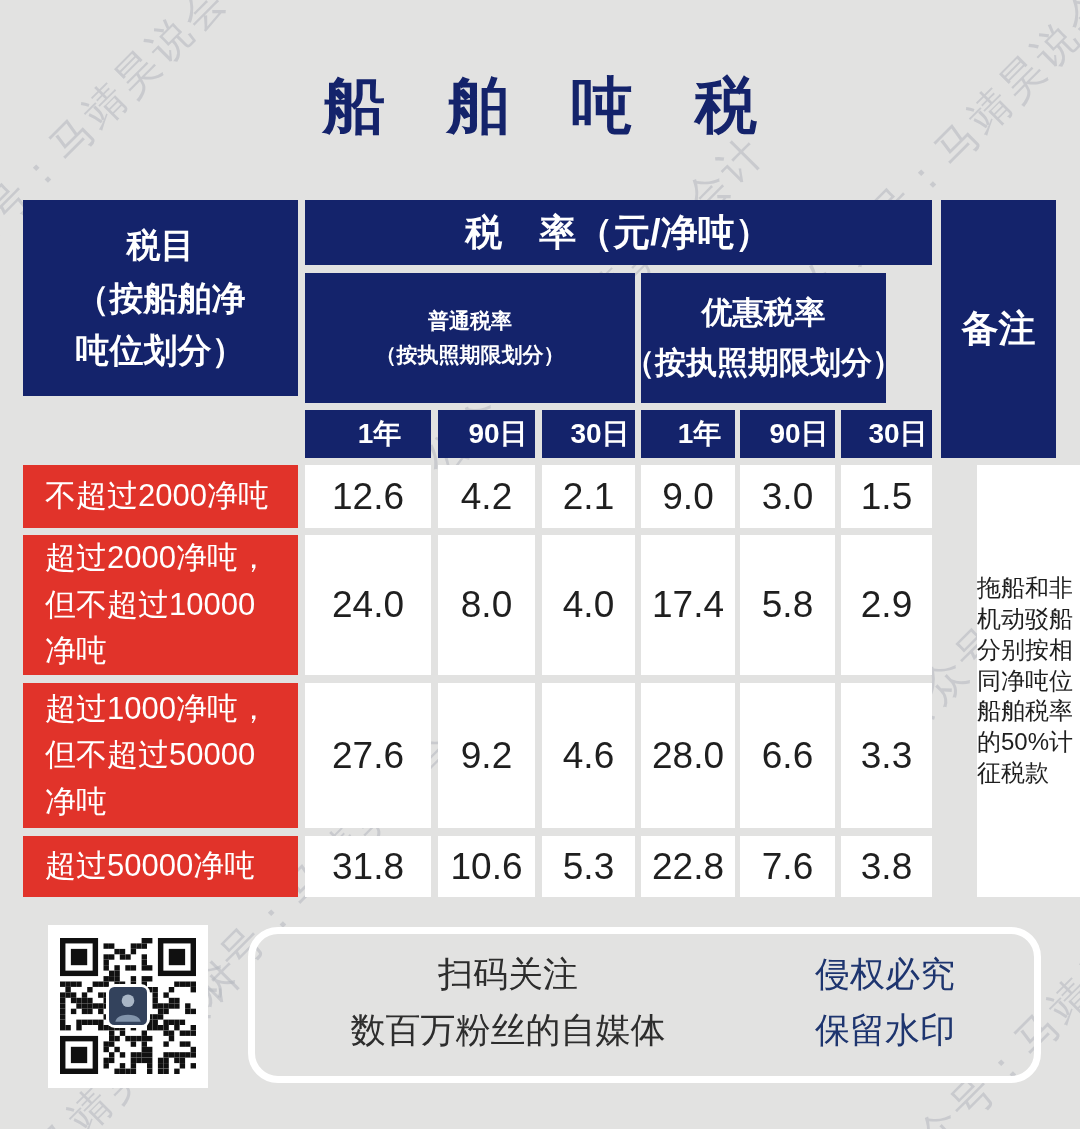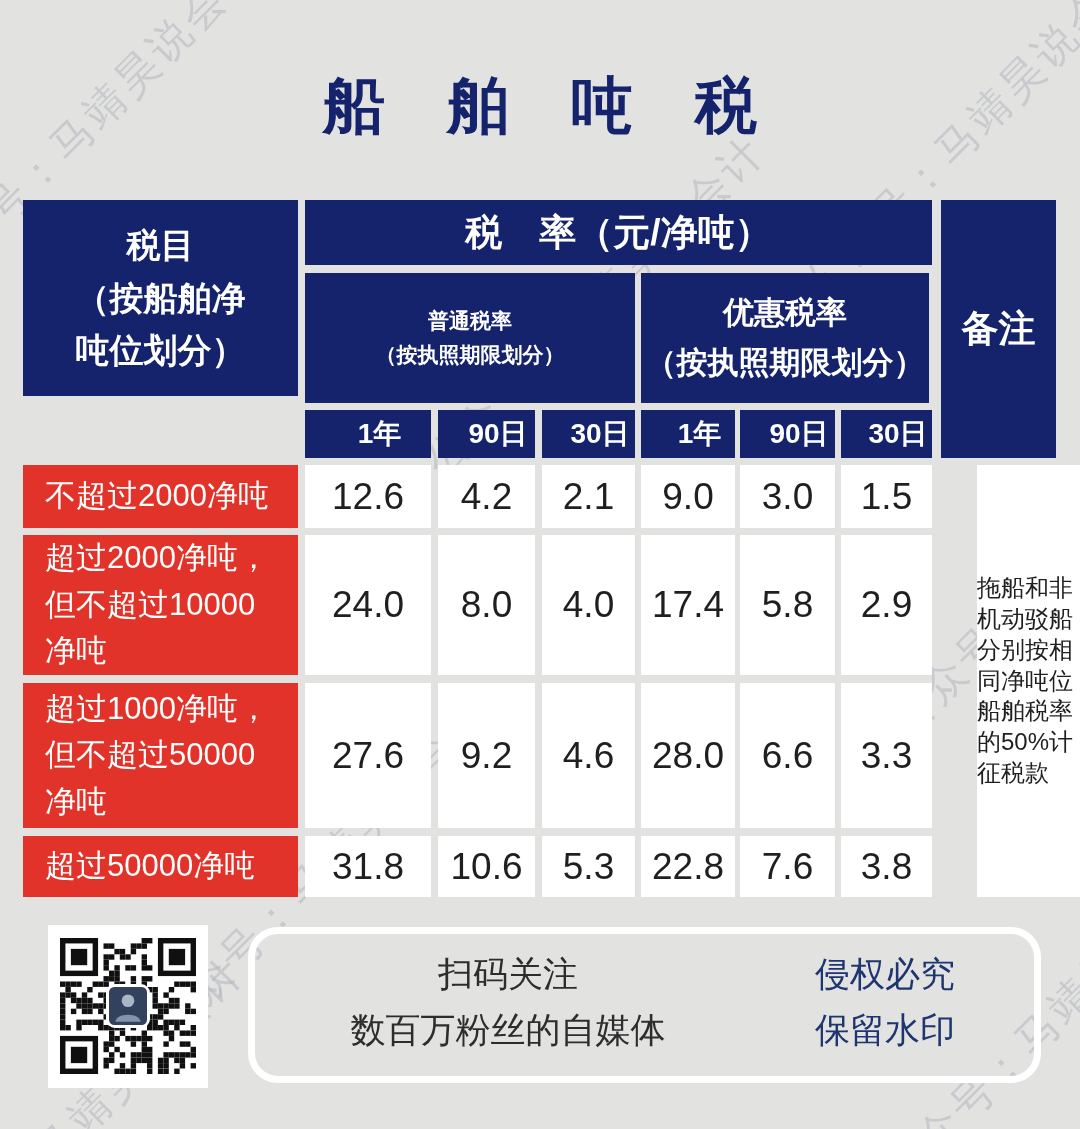--- a/index.html
+++ b/index.html
@@ -40,21 +40,21 @@
   .row-h3{top:410px;height:48px;padding-left:23px;}
   .row-1{top:465px;height:63px;}
   .row-2{top:535px;height:140px;}
   .row-3{top:683px;height:145px;}
   .row-4{top:836px;height:61px;}
 
   
   .item-hdr{left:23px;width:275px;top:200px;height:196px;font-size:34px;line-height:1.55;}
   .rate-hdr{left:305px;width:627px;top:200px;height:65px;font-size:37px;}
   .ord-hdr{left:305px;width:330px;top:273px;height:130px;font-size:21px;line-height:1.6;}
-  .pref-hdr{left:641px;width:288px;top:273px;height:130px;font-size:31px;line-height:1.6;}
+  .pref-hdr{left:641px;width:245px;top:273px;height:130px;font-size:31px;line-height:1.6;}
   .period{font-size:28px;}
   .remark-hdr{left:941px;width:115px;top:200px;height:258px;font-size:37px;}
 
   
   .remark-note{left:941px;width:115px;top:465px;height:432px;justify-content:flex-start;
                text-align:left;padding-left:0;font-size:24px;line-height:1.28;margin-left:36px;}
   .remark-note span{display:block;width:98px;word-break:break-all;}
 
   
   .qr-card{position:absolute;z-index:3;left:48px;top:925px;width:160px;height:163px;background:#fff;}

